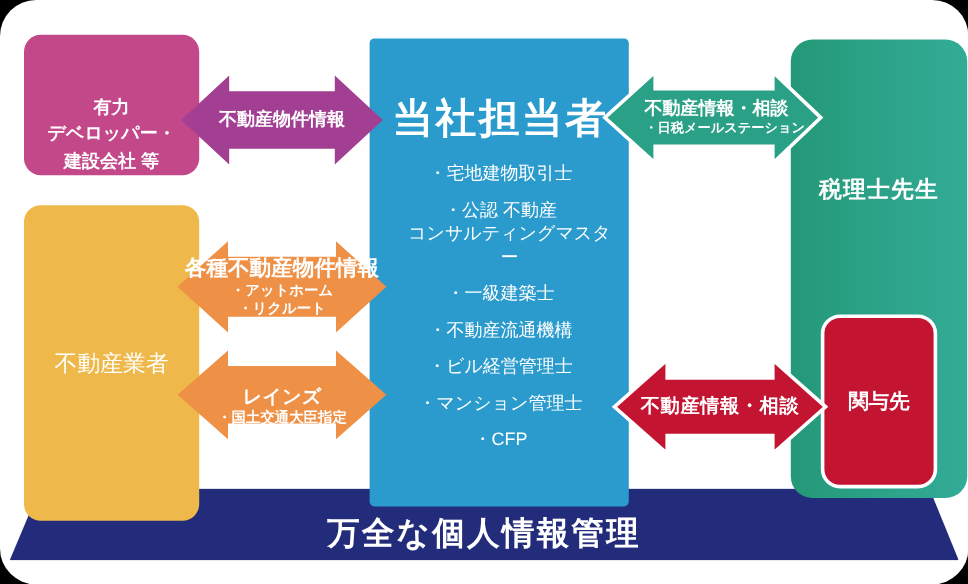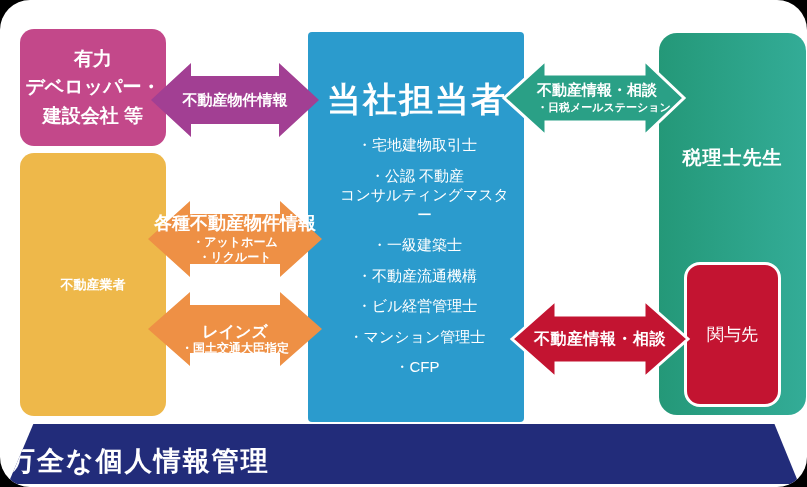--- a/index.html
+++ b/index.html
@@ -11,46 +11,46 @@
     position: relative;
     width: 807px; height: 487px;
     background: #fff;
     border-radius: 30px;
     overflow: hidden;
   }
   .abs { position: absolute; }
 
   
   .banner {
-    left: 8px; top: 424px; width: 791px; height: 60px;
+    left: 8px; top: 407px; width: 791px; height: 60px;
     background: var(--navy, #222c7a);
     clip-path: polygon(3.2% 0, 96.9% 0, 100% 100%, 0 100%);
-    display: flex; justify-content: flex-start; align-items: center;
+    display: flex; justify-content: center; align-items: center;
     padding-top: 14px; box-sizing: border-box;
     z-index: 1;
   }
   .banner-label {
     color: #fff; font-size: 27px; font-weight: bold; letter-spacing: 2px;
     white-space: nowrap;
   }
 
   
   .box { z-index: 2; box-sizing: border-box; color: #fff; }
   .box-developer {
     left: 20px; top: 29px; width: 146px; height: 117px;
     background: var(--pink, #c3488a); border-radius: 14px;
-    display: flex; align-items: center; justify-content: center;
-    font-size: 19px; font-weight: bold; line-height: 1.5;
+    display: flex; align-items: flex-end; justify-content: center;
+    font-size: 15px; font-weight: bold; line-height: 1.5;
     text-align: center; white-space: pre-line;
   }
   .box-realtor {
-    left: 20px; top: 153px; width: 146px; height: 263px;
+    left: 20px; top: 171px; width: 146px; height: 263px;
     background: var(--yellow, #eeb84a); border-radius: 14px;
     display: flex; align-items: center; justify-content: center;
-    font-size: 13px; font-weight: bold;
+    font-size: 19px; font-weight: normal;
   }
   .box-staff {
     left: 308px; top: 32px; width: 216px; height: 390px;
     background: var(--blue, #2b9bcd); border-radius: 4px;
     padding: 48px 14px 0 16px;
     text-align: center;
   }
   .staff-title {
     font-size: 34px; font-weight: bold; letter-spacing: 2px;
     line-height: 1.15; white-space: nowrap;
@@ -64,21 +64,21 @@
     left: 659px; top: 33px; width: 147px; height: 382px;
     background: linear-gradient(to right, var(--teal_dark, #249878), var(--teal_light, #33ac97));
     border-radius: 18px;
     padding-top: 112px; text-align: center;
     font-size: 19px; font-weight: bold; letter-spacing: 1px;
   }
   .box-client {
     left: 684px; top: 262px; width: 97px; height: 145px;
     background: var(--red, #c31431); border: 3px solid #fff; border-radius: 16px;
     display: flex; align-items: center; justify-content: center;
-    font-size: 17px; font-weight: normal;
+    font-size: 17px; font-weight: bold;
     z-index: 2;
   }
 
   
   .arrow { z-index: 3; color: #fff; }
   .arrow svg { position: absolute; left: 0; top: 0; overflow: visible; }
   .arrow-text {
     position: absolute; left: 0; top: 50%; width: 100%;
     transform: translateY(-50%);
     text-align: center; white-space: nowrap;

